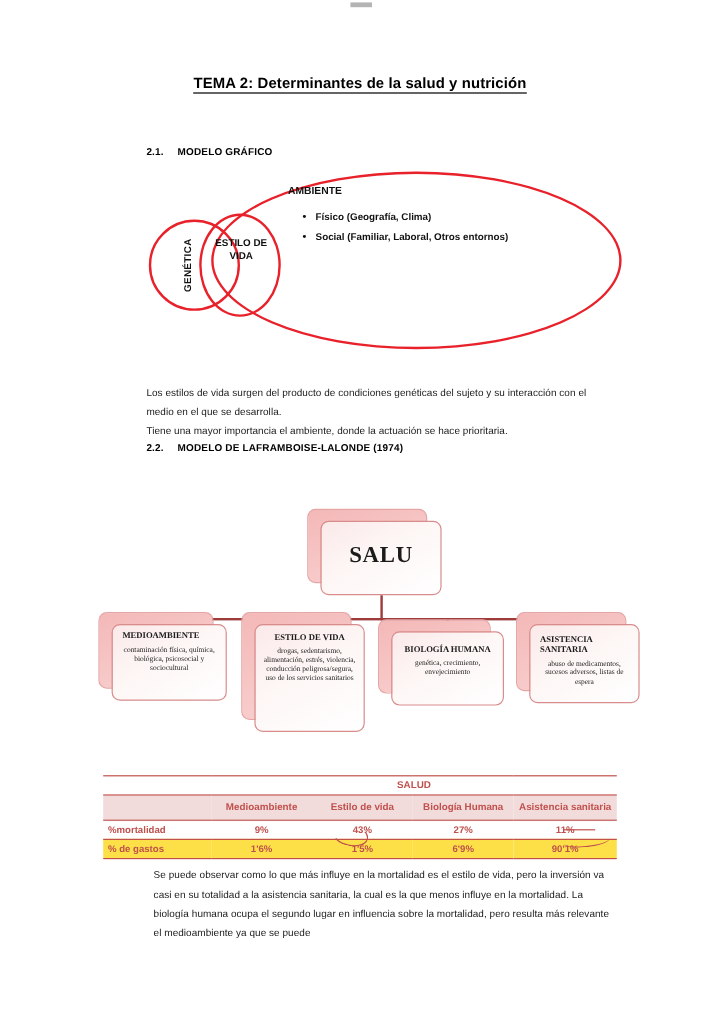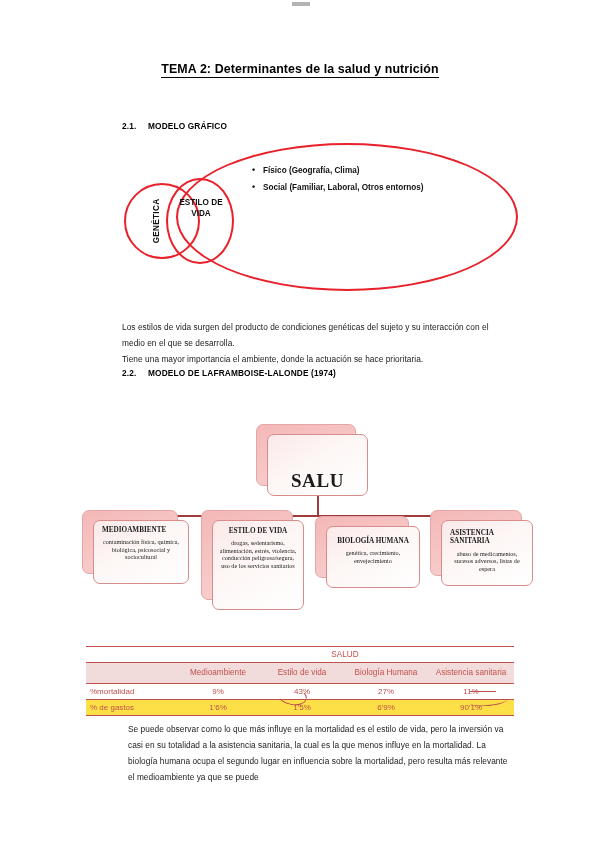--- a/index.html
+++ b/index.html
@@ -104,21 +104,21 @@
     border:1px solid #e5a6a6;
   }
   .node-title {
     font-weight:bold; text-align:center; line-height:1.15;
   }
   .node-body { text-align:center; line-height:1.22; }
 
   #root-shadow { left:196px; top:4px; width:100px; height:62px; }
   #root { left:207px; top:14px; width:101px; height:62px; }
   #root .node-title {
-    font-size:19px; letter-spacing:.6px; margin-top:35px;
+    font-size:19px; letter-spacing:.6px; margin-top:17px;
   }
 
   .leaf-title { font-size:7.2px; padding:0 3px; }
   .leaf-body { font-size:6.2px; padding:0 5px; margin-top:4px; }
 
   #l1-shadow { left:22px; top:90px; width:96px; height:64px; }
   #l1 { left:33px; top:100px; width:96px; height:64px; }
   #l1 .leaf-title { margin-top:5px; text-align:left; padding-left:8px; }
 
   #l2-shadow { left:141px; top:90px; width:92px; height:90px; }
@@ -129,21 +129,21 @@
   #l3 { left:266px; top:106px; width:94px; height:62px; }
   #l3 .leaf-title { margin-top:10px; }
 
   #l4-shadow { left:370px; top:90px; width:92px; height:66px; }
   #l4 { left:381px; top:100px; width:92px; height:66px; }
   #l4 .leaf-title { margin-top:8px; text-align:left; padding-left:8px; }
 
   
   .tbl { position:absolute; left:86px; top:646px; width:428px; }
   table { border-collapse:collapse; width:100%; }
-  td, th { padding:0; font-weight:normal; }
+  td, th { padding:0; font-weight:bold; }
   .rule-top td { border-top:1.6px solid #c0504d; }
   .salud-row td {
     text-align:center; font-size:8.2px; color:#c0504d;
     padding:3px 0 3px; border-bottom:1.6px solid #c0504d;
     background:#ffffff;
   }
   .hdr-row td {
     background:#f2dcdb; color:#c0504d; font-size:8.2px;
     padding:4px 0 4px; text-align:center; vertical-align:top;
     line-height:1.45; border-bottom:1.2px solid #c0504d;
@@ -189,20 +189,21 @@
     <span class="num">2.1.</span><span>MODELO GRÁFICO</span>
   </div>
 
   <div class="venn">
     <div class="ellipse-ambiente"></div>
     <div class="circle-genetica"></div>
     <div class="circle-estilo"></div>
     <div class="lbl-genetica">GENÉTICA</div>
     <div class="lbl-estilo">ESTILO DE VIDA</div>
     <div class="amb-block">
+      <div class="amb-title">AMBIENTE</div>
       <ul class="amb-list">
         <li>Físico (Geografía, Clima)</li>
         <li>Social (Familiar, Laboral, Otros entornos)</li>
       </ul>
     </div>
   </div>
 
   <div class="para" id="para1">Los estilos de vida surgen del producto de condiciones genéticas del sujeto y su interacción con el medio en el que se desarrolla.</div>
   <div class="para" id="para2">Tiene una mayor importancia el ambiente, donde la actuación se hace prioritaria.</div>
 

